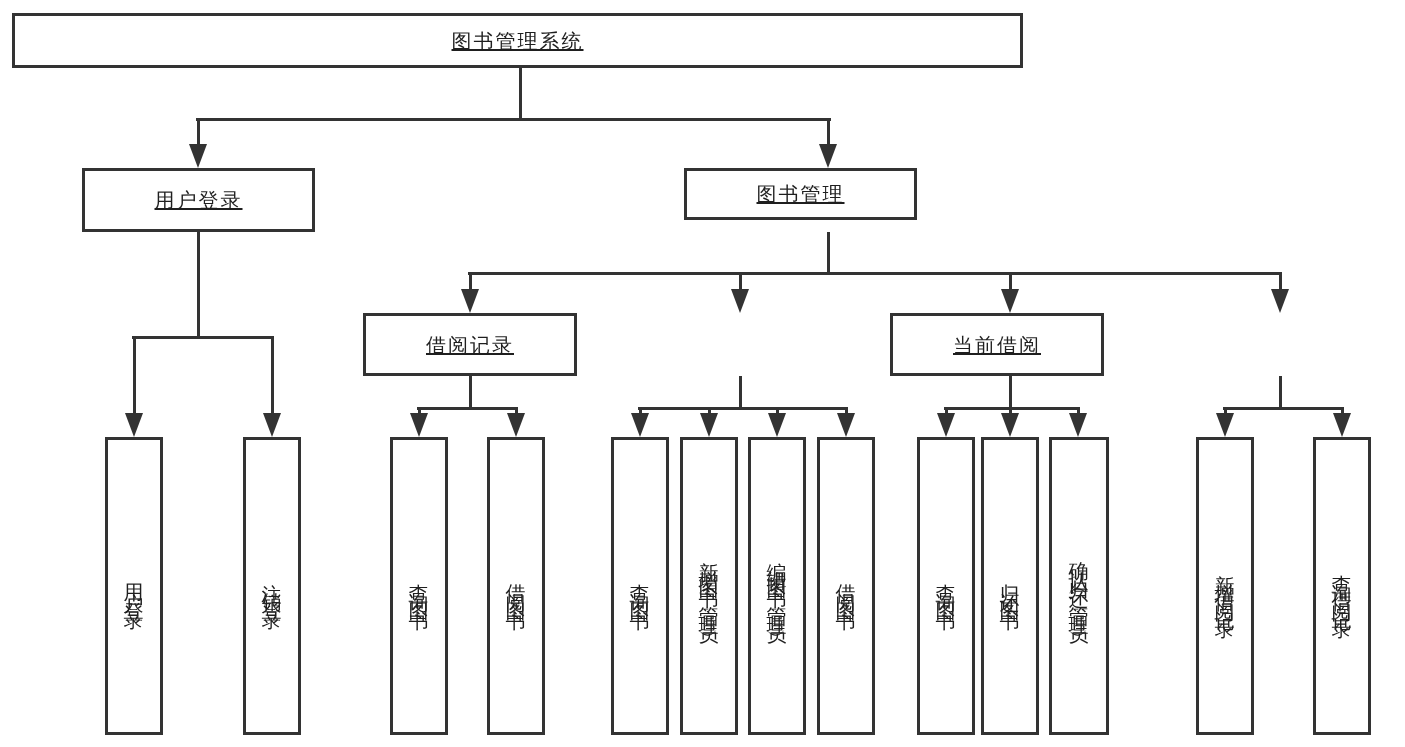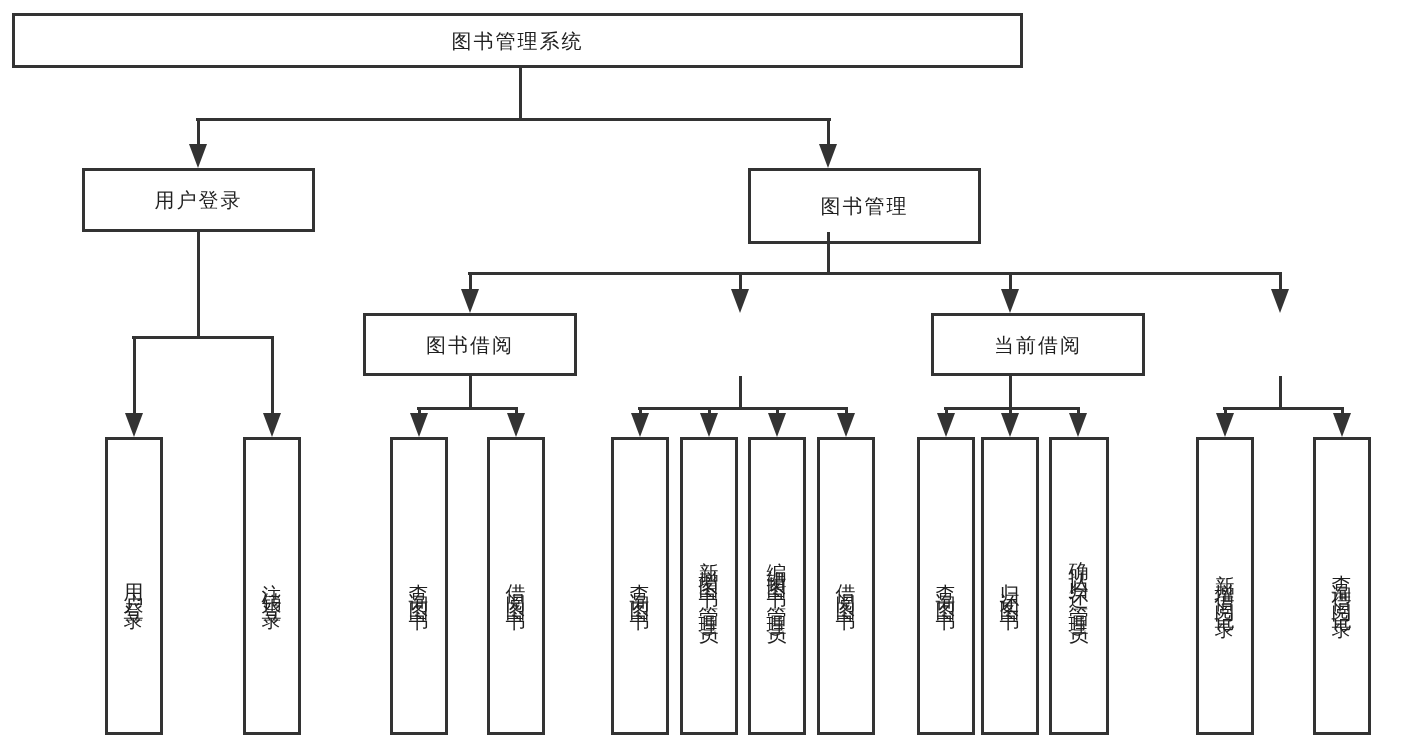--- a/index.html
+++ b/index.html
@@ -19,20 +19,21 @@
     display:flex;
     align-items:center;
     justify-content:center;
     color:#1f1f1f;
   }
   .hbox span{
     font-size:20px;
     letter-spacing:2px;
     white-space:nowrap;
     line-height:1;
+    text-decoration:underline;
   }
   .leaf span{
     writing-mode:vertical-rl;
     text-orientation:mixed;
     font-size:20px;
     letter-spacing:9px;
     line-height:1.1;
     white-space:nowrap;
   }
   .line{position:absolute;background:#333333;}
@@ -57,28 +58,28 @@
 
 <div class="canvas">
 
   <div class="box hbox" style="left:12px;top:13px;width:1011px;height:55px;">
     <span>图书管理系统</span>
   </div>
 
   <div class="box hbox" style="left:82px;top:168px;width:233px;height:64px;">
     <span>用户登录</span>
   </div>
-  <div class="box hbox" style="left:748px;top:168px;width:233px;height:76px;justify-content:center;">
+  <div class="box hbox" style="left:684px;top:168px;width:233px;height:52px;justify-content:center;">
     <span>图书管理</span>
   </div>
 
   <div class="box hbox" style="left:363px;top:313px;width:214px;height:63px;">
-    <span>图书借阅</span>
+    <span>借阅记录</span>
   </div>
-  <div class="box hbox" style="left:931px;top:313px;width:214px;height:63px;">
+  <div class="box hbox" style="left:890px;top:313px;width:214px;height:63px;">
     <span>当前借阅</span>
   </div>
 
   <div class="box leaf" style="left:105px;top:437px;width:58px;height:298px;">
     <span>用户登录</span>
   </div>
   <div class="box leaf" style="left:243px;top:437px;width:58px;height:298px;">
     <span>注销登录</span>
   </div>
 

